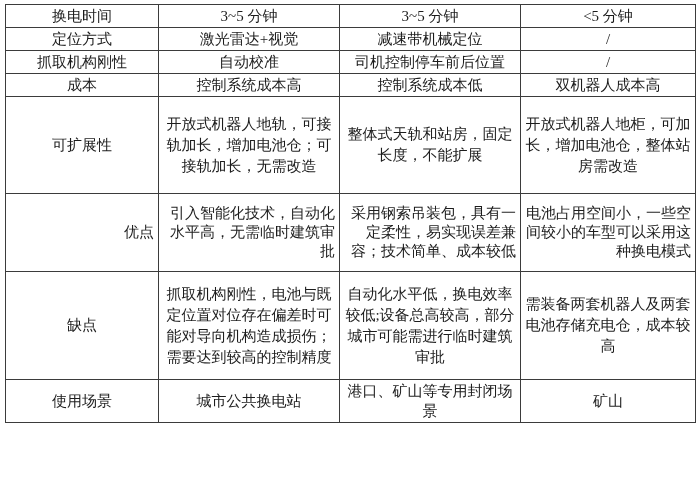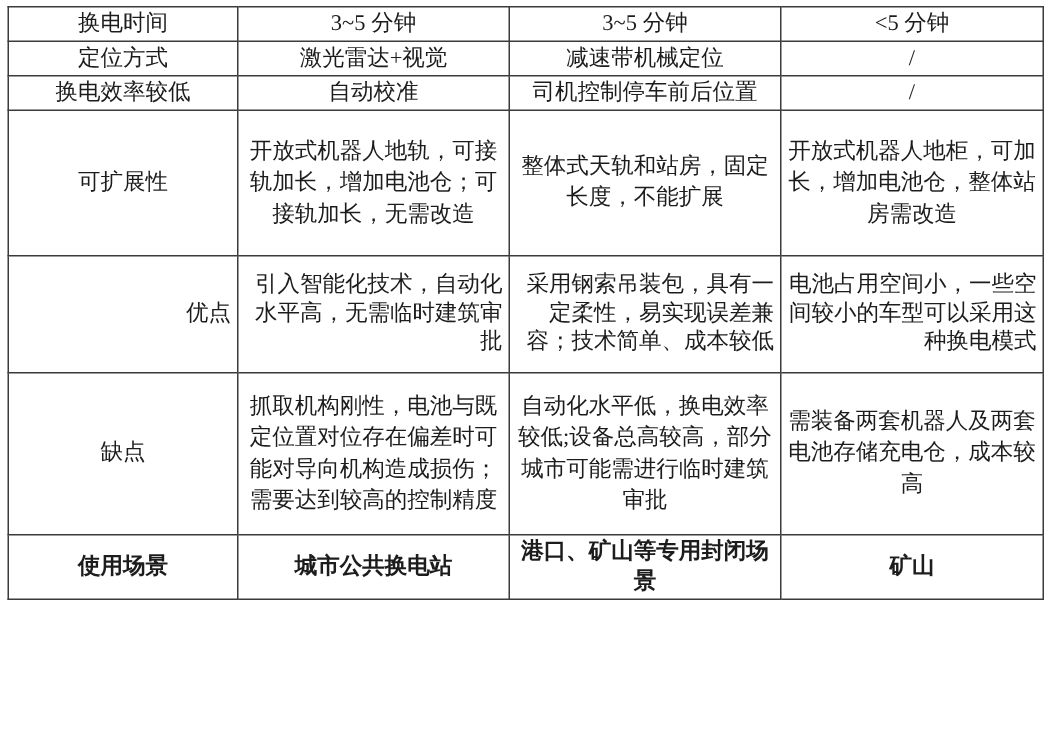--- a/index.html
+++ b/index.html
@@ -32,21 +32,21 @@
   }
   tr.rh  { height: 22px; }
   tr.r1  { height: 24px; }
   tr.r2, tr.r3, tr.r4, tr.r5, tr.r6 { height: 23px; }
   tr.r7  { height: 97px; }
   tr.r7 td { line-height: 21px; }
   tr.r8  { height: 78px; }
   tr.r8 td { line-height: 19px; text-align: right; }
   tr.r9  { height: 108px; }
   tr.r9 td { line-height: 21px; }
-  tr.r10 { height: 40px; font-weight: bold; }
+  tr.r10 { height: 40px; }
 </style>
 </head>
 <body>
 
 <table class="cmp">
   <colgroup>
     <col style="width:153px">
     <col style="width:181px">
     <col style="width:181px">
     <col style="width:175px">
@@ -63,26 +63,32 @@
 
 
     <tr class="r4">
       <td>定位方式</td>
       <td>激光雷达+视觉</td>
       <td>减速带机械定位</td>
       <td>/</td>
     </tr>
 
     <tr class="r5">
-      <td>换电效率较低</td>
+      <td>抓取机构刚性</td>
       <td>自动校准</td>
       <td>司机控制停车前后位置</td>
       <td>/</td>
     </tr>
 
+    <tr class="r6">
+      <td>成本</td>
+      <td>控制系统成本高</td>
+      <td>控制系统成本低</td>
+      <td>双机器人成本高</td>
+    </tr>
 
     <tr class="r7">
       <td>可扩展性</td>
       <td class="long">开放式机器人地轨，可接轨加长，增加电池仓；可接轨加长，无需改造</td>
       <td class="long">整体式天轨和站房，固定长度，不能扩展</td>
       <td class="long">开放式机器人地柜，可加长，增加电池仓，整体站房需改造</td>
     </tr>
 
     <tr class="r8">
       <td>优点</td>

